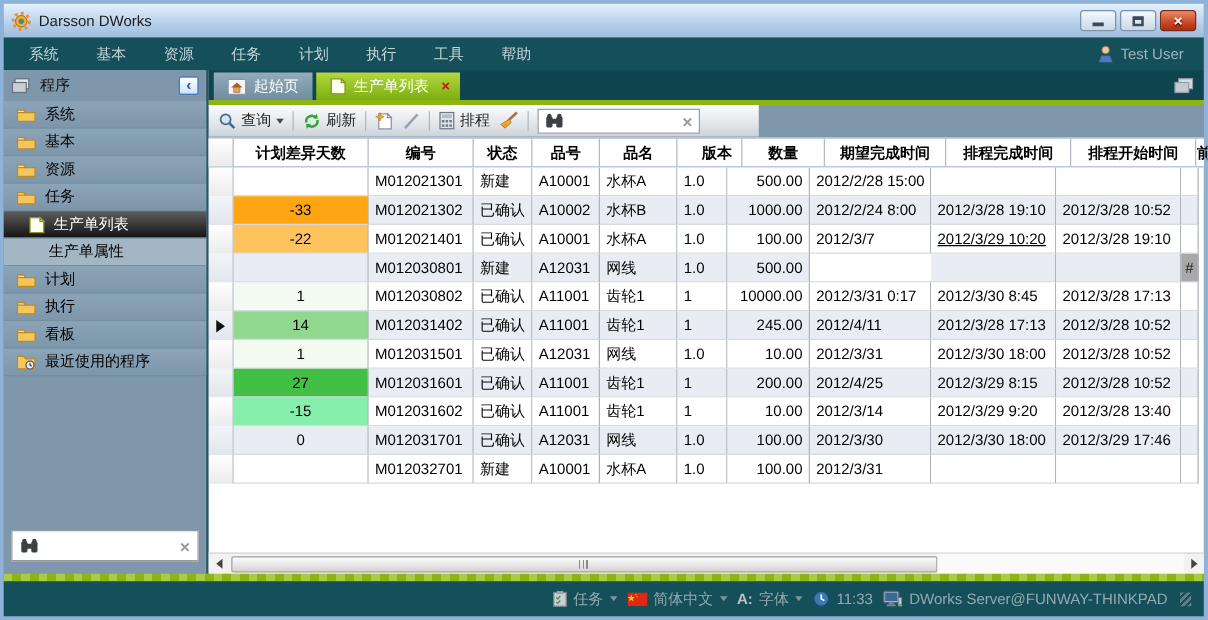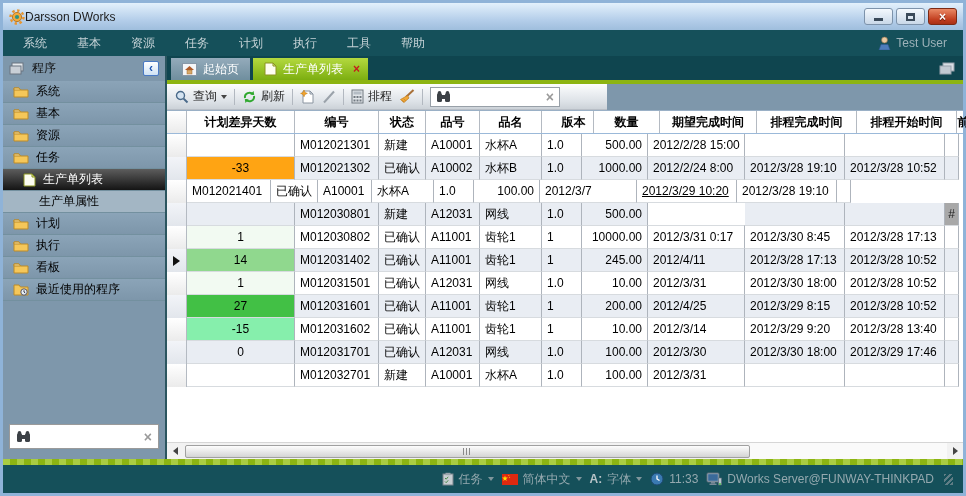--- a/index.html
+++ b/index.html
@@ -2,21 +2,21 @@
 <html><head>
 <meta charset="utf-8">
 <style>
   * { margin:0; padding:0; box-sizing:border-box; }
   body { background:#cfd8e0; font-family:"Liberation Sans","DejaVu Sans",sans-serif; }
   .window { width:966px; height:496px; border:3px solid #8fb3d8; outline:1px solid #33638f;
             display:flex; flex-direction:column; background:#7e97ab; }
 
   
   .titlebar { height:27px; flex:0 0 27px; background:linear-gradient(#e3f1fc,#b3cde9 65%,#9fbedd);
-              display:flex; align-items:center; padding:0 6px; gap:0; }
+              display:flex; align-items:center; padding:0 6px; gap:6px; }
   .title-text { font-size:12px; color:#1d1d1d; }
   .winbtns { margin-left:auto; display:flex; gap:3px; }
   .winbtn { width:29px; height:17px; border:1px solid #7d93ab; border-radius:3px;
             background:linear-gradient(#f4f9fe,#c9d8e8); display:flex; align-items:center; justify-content:center; }
   .winbtn.close { background:linear-gradient(#ea8a66,#c23f20 70%,#a93015); border-color:#7c2a14; }
   .glyph-min { width:9px; height:3px; background:#3a4a5a; margin-top:6px; }
   .glyph-max { width:9px; height:8px; border:2px solid #3a4a5a; border-top-width:3px; }
   .glyph-close { color:#fff; font-weight:bold; font-size:12px; line-height:1; text-shadow:0 1px 1px #5c1608; }
 
   
@@ -379,20 +379,21 @@
               <div class="g-cell" style="width: 62px; flex: 0 0 62px; justify-content: flex-start;">水杯B</div>
               <div class="g-cell" style="width: 40px; flex: 0 0 40px; justify-content: flex-start;">1.0</div>
               <div class="g-cell" style="width: 66px; flex: 0 0 66px; justify-content: flex-end;">1000.00</div>
               <div class="g-cell" style="width: 97px; flex: 0 0 97px; justify-content: flex-start;">2012/2/24 8:00</div>
               <div class="g-cell" style="width: 100px; flex: 0 0 100px; justify-content: flex-start;">2012/3/28 19:10</div>
               <div class="g-cell" style="width: 100px; flex: 0 0 100px; justify-content: flex-start;">2012/3/28 10:52</div>
               <div class="g-cell" style="width: 14px; flex: 0 0 14px; justify-content: center;"></div>
             </div>
             <div class="g-row">
               <div class="sel-cell"></div>
+              <div class="g-cell" style="width: 108px; flex: 0 0 108px; justify-content: center; background: rgb(254, 195, 92);">-22</div>
               <div class="g-cell" style="width: 84px; flex: 0 0 84px; justify-content: flex-start;">M012021401</div>
               <div class="g-cell" style="width: 47px; flex: 0 0 47px; justify-content: flex-start;">已确认</div>
               <div class="g-cell" style="width: 54px; flex: 0 0 54px; justify-content: flex-start;">A10001</div>
               <div class="g-cell" style="width: 62px; flex: 0 0 62px; justify-content: flex-start;">水杯A</div>
               <div class="g-cell" style="width: 40px; flex: 0 0 40px; justify-content: flex-start;">1.0</div>
               <div class="g-cell" style="width: 66px; flex: 0 0 66px; justify-content: flex-end;">100.00</div>
               <div class="g-cell" style="width: 97px; flex: 0 0 97px; justify-content: flex-start;">2012/3/7</div>
               <div class="g-cell" style="width: 100px; flex: 0 0 100px; justify-content: flex-start; text-decoration: underline;">2012/3/29 10:20</div>
               <div class="g-cell" style="width: 100px; flex: 0 0 100px; justify-content: flex-start;">2012/3/28 19:10</div>
               <div class="g-cell" style="width: 14px; flex: 0 0 14px; justify-content: center;"></div>

